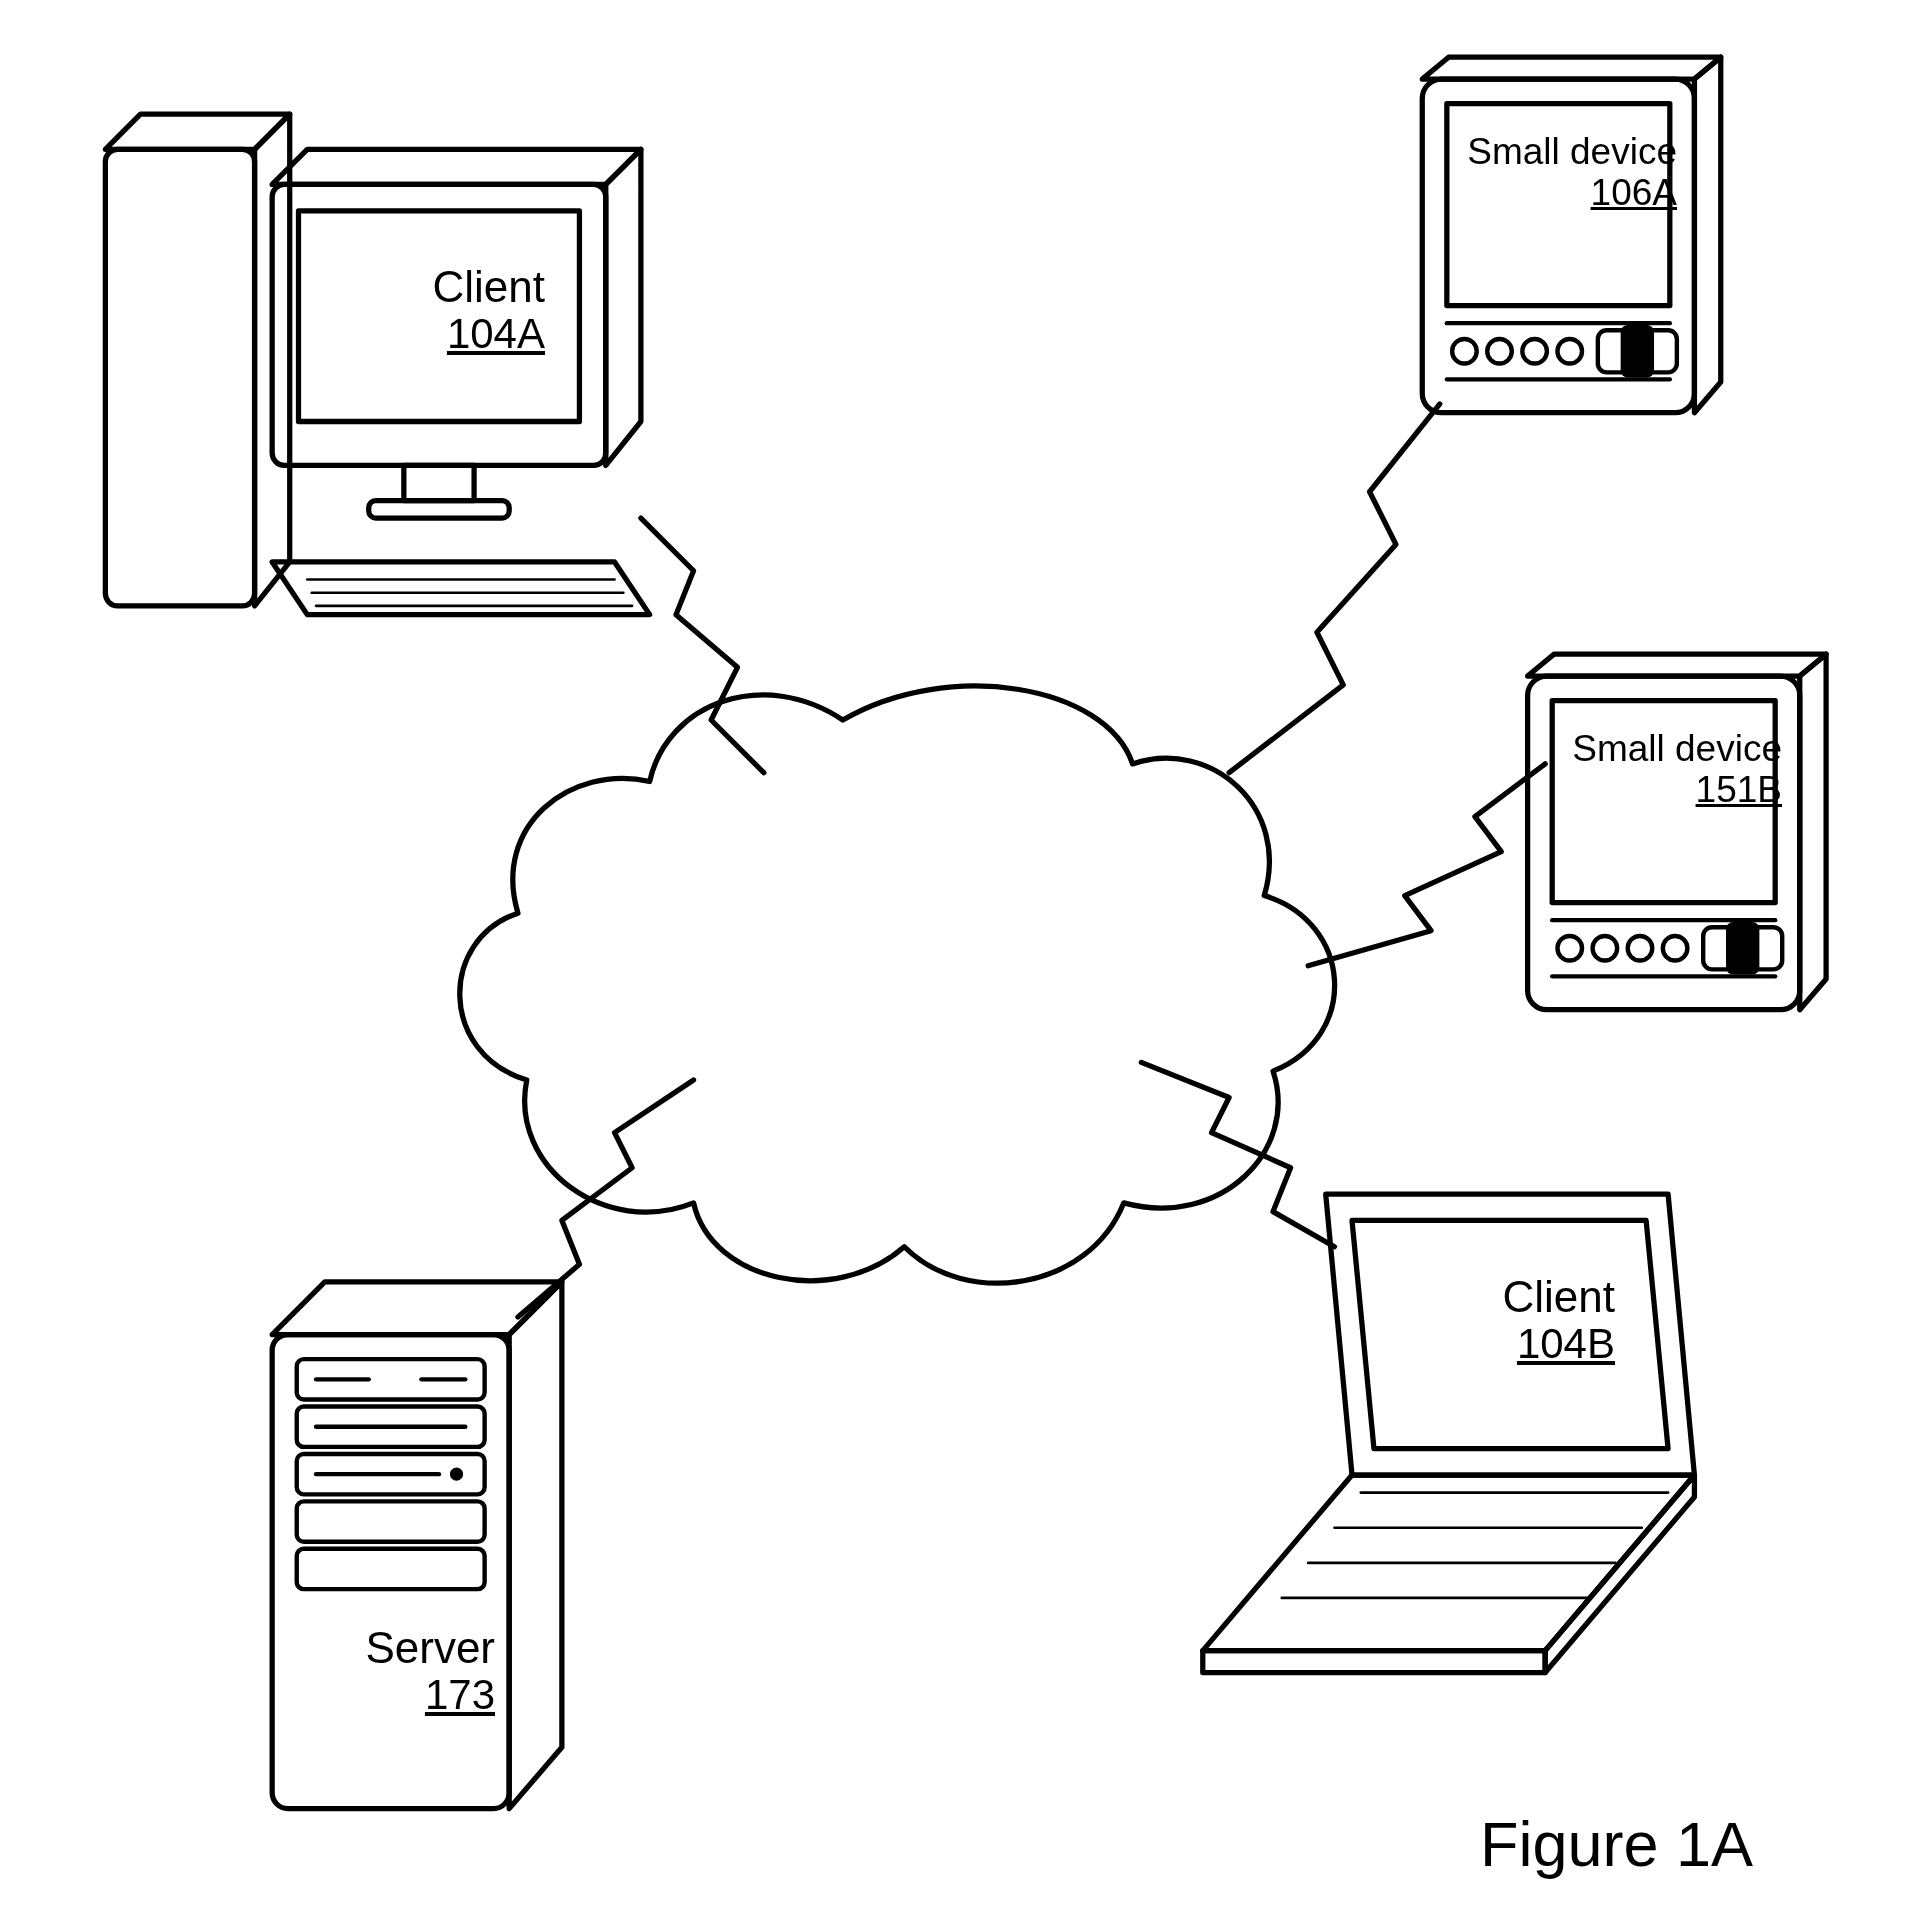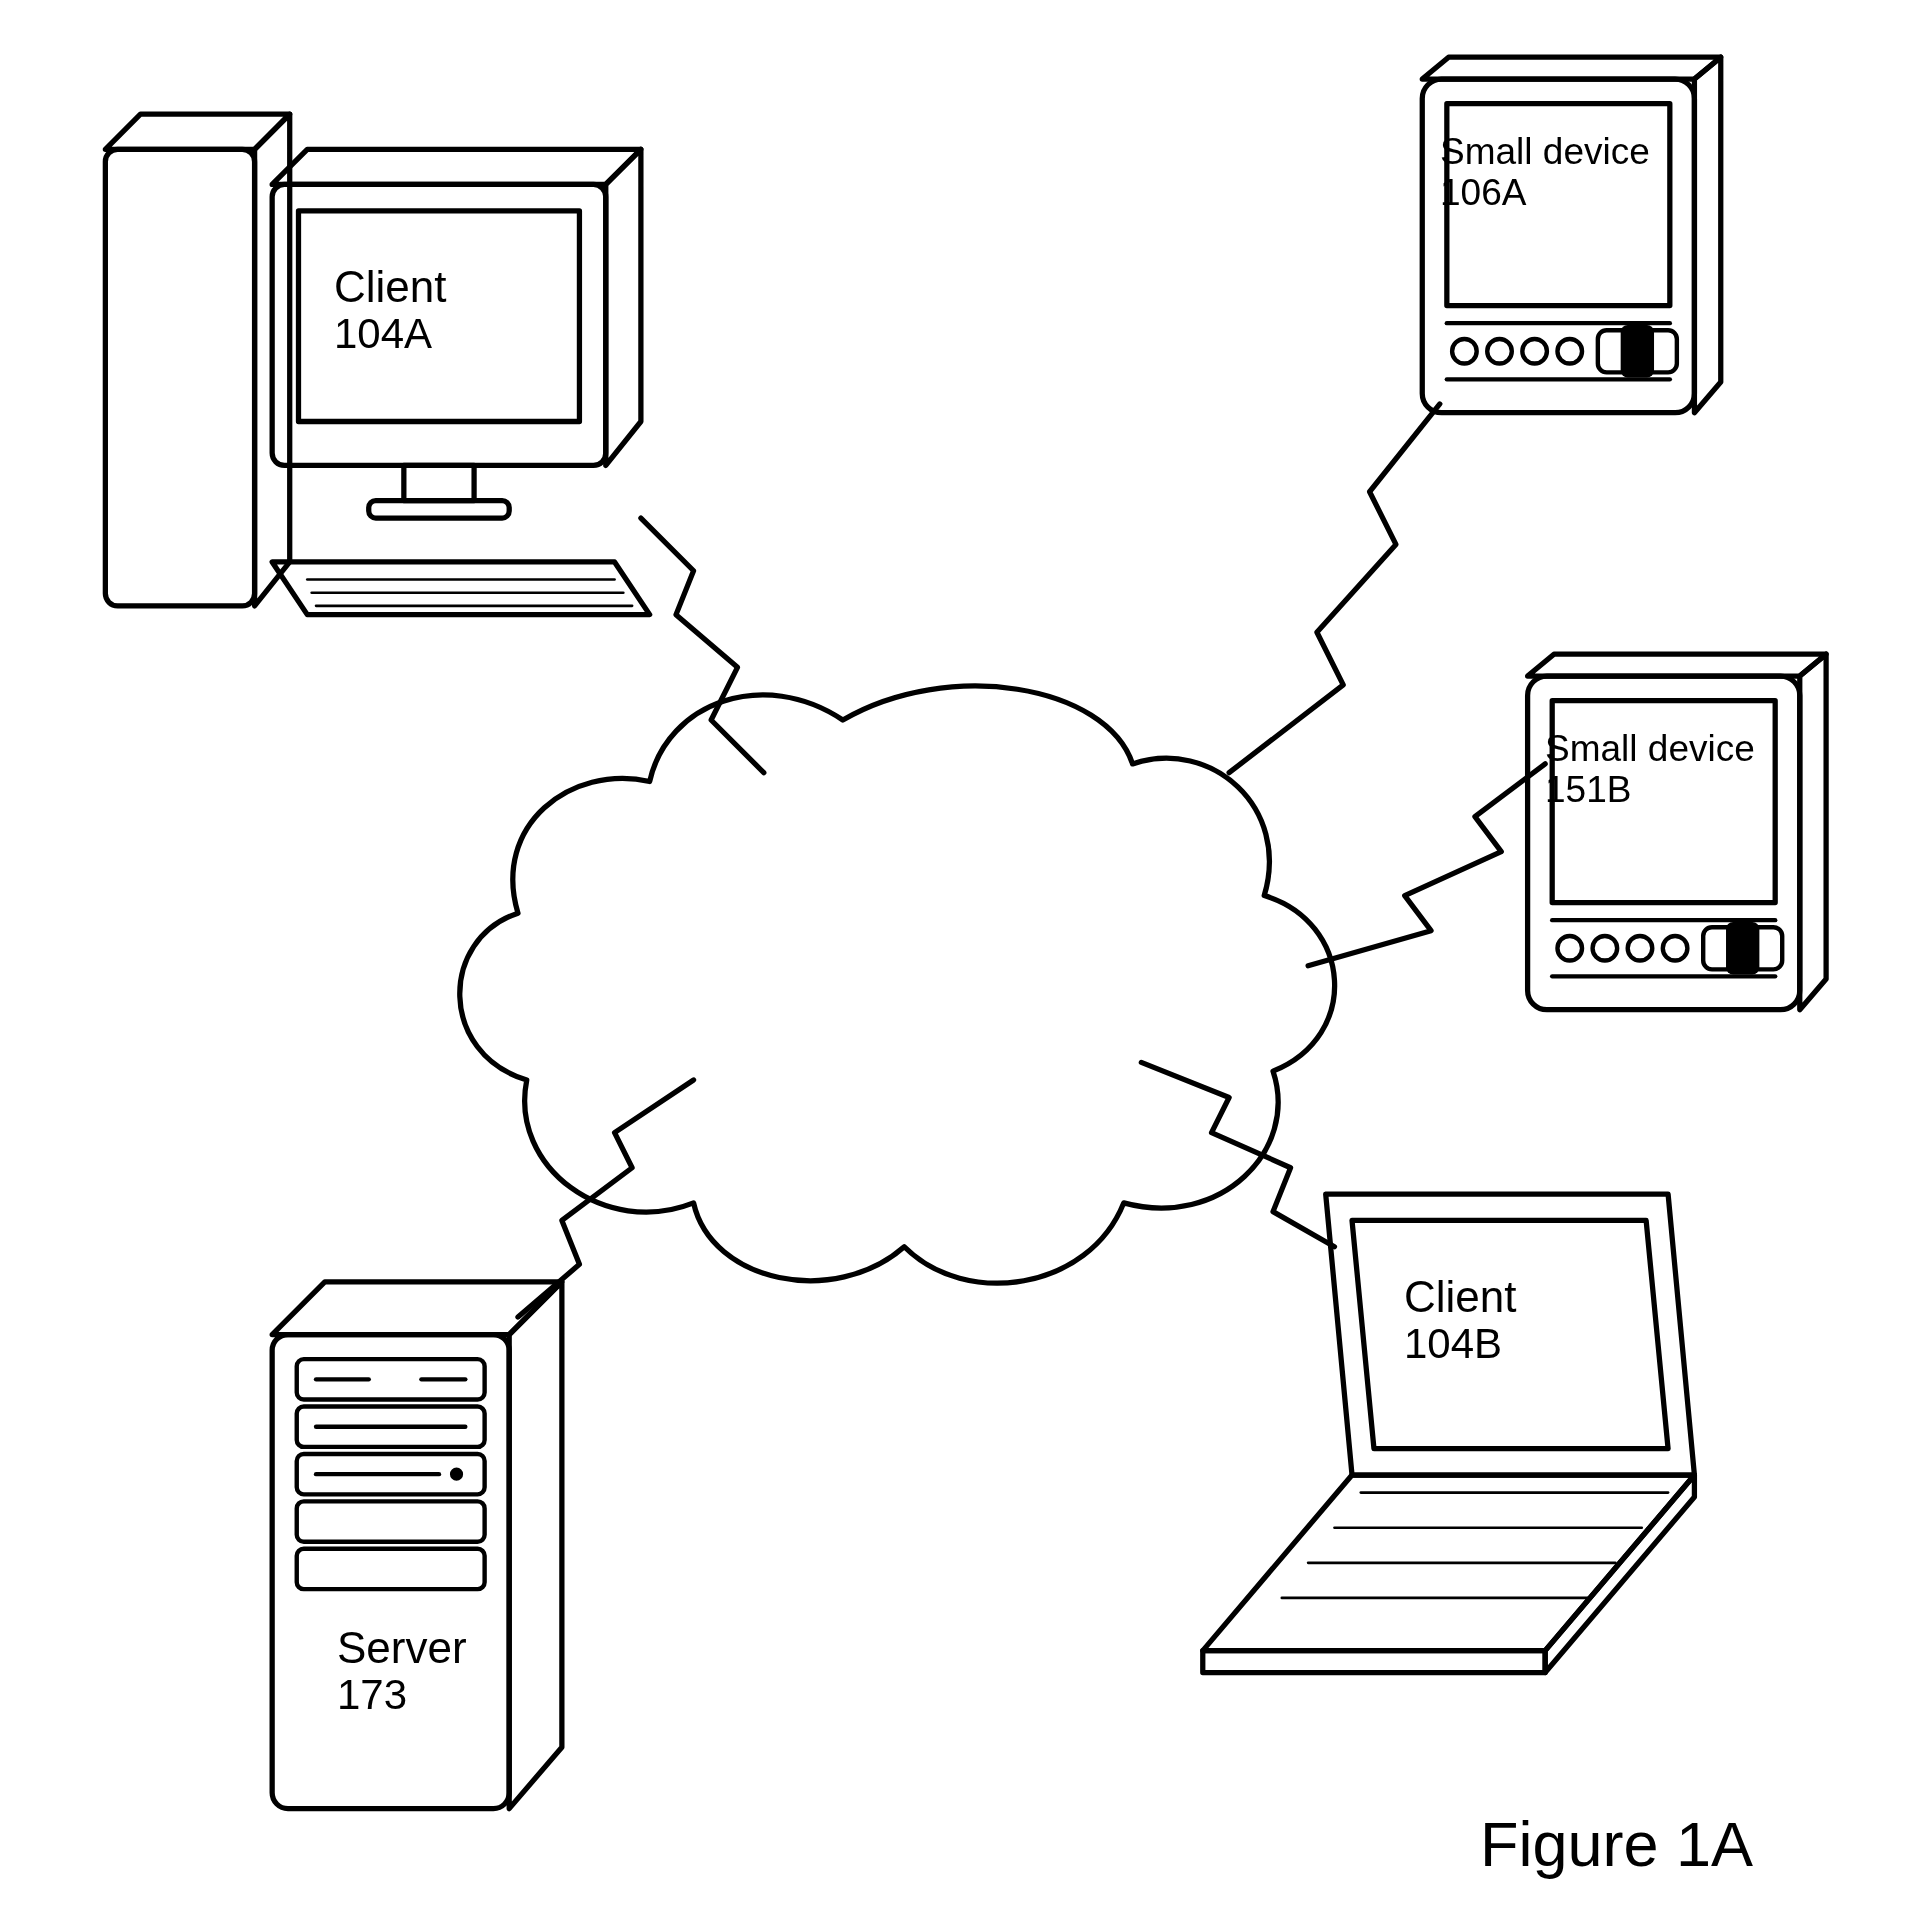--- a/index.html
+++ b/index.html
@@ -10,26 +10,26 @@
   }
   .canvas {
     position: relative;
     width: 1906px;
     height: 1929px;
     background: #fff;
   }
   svg { display: block; }
   .label {
     position: absolute;
-    text-align: left;
+    text-align: right;
     line-height: 1.1;
     color: #000;
   }
   .label .name { font-size: 44px; display: block; }
-  .label .num  { font-size: 42px; display: block; }
+  .label .num  { font-size: 42px; text-decoration: underline; display: block; }
   .figcap {
     position: absolute;
     font-size: 63px;
   }
 </style>
 </head>
 <body>
 
 <div class="canvas">
 

